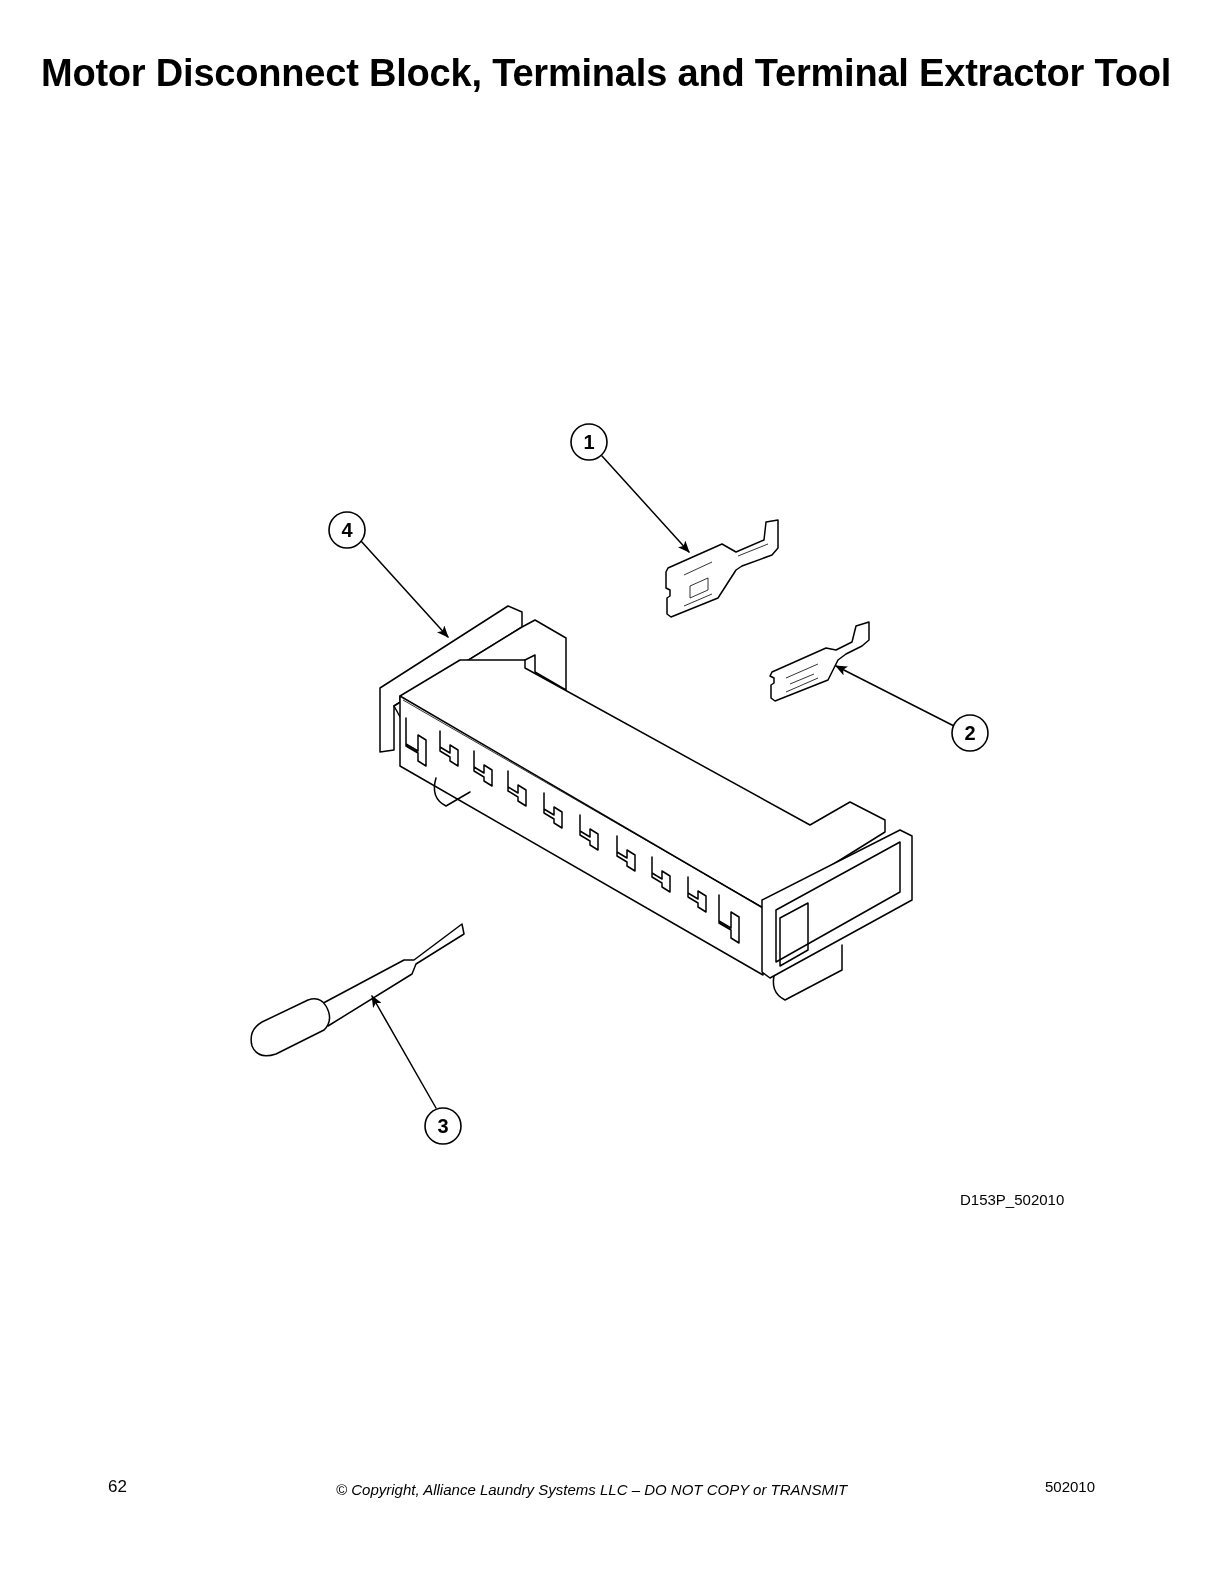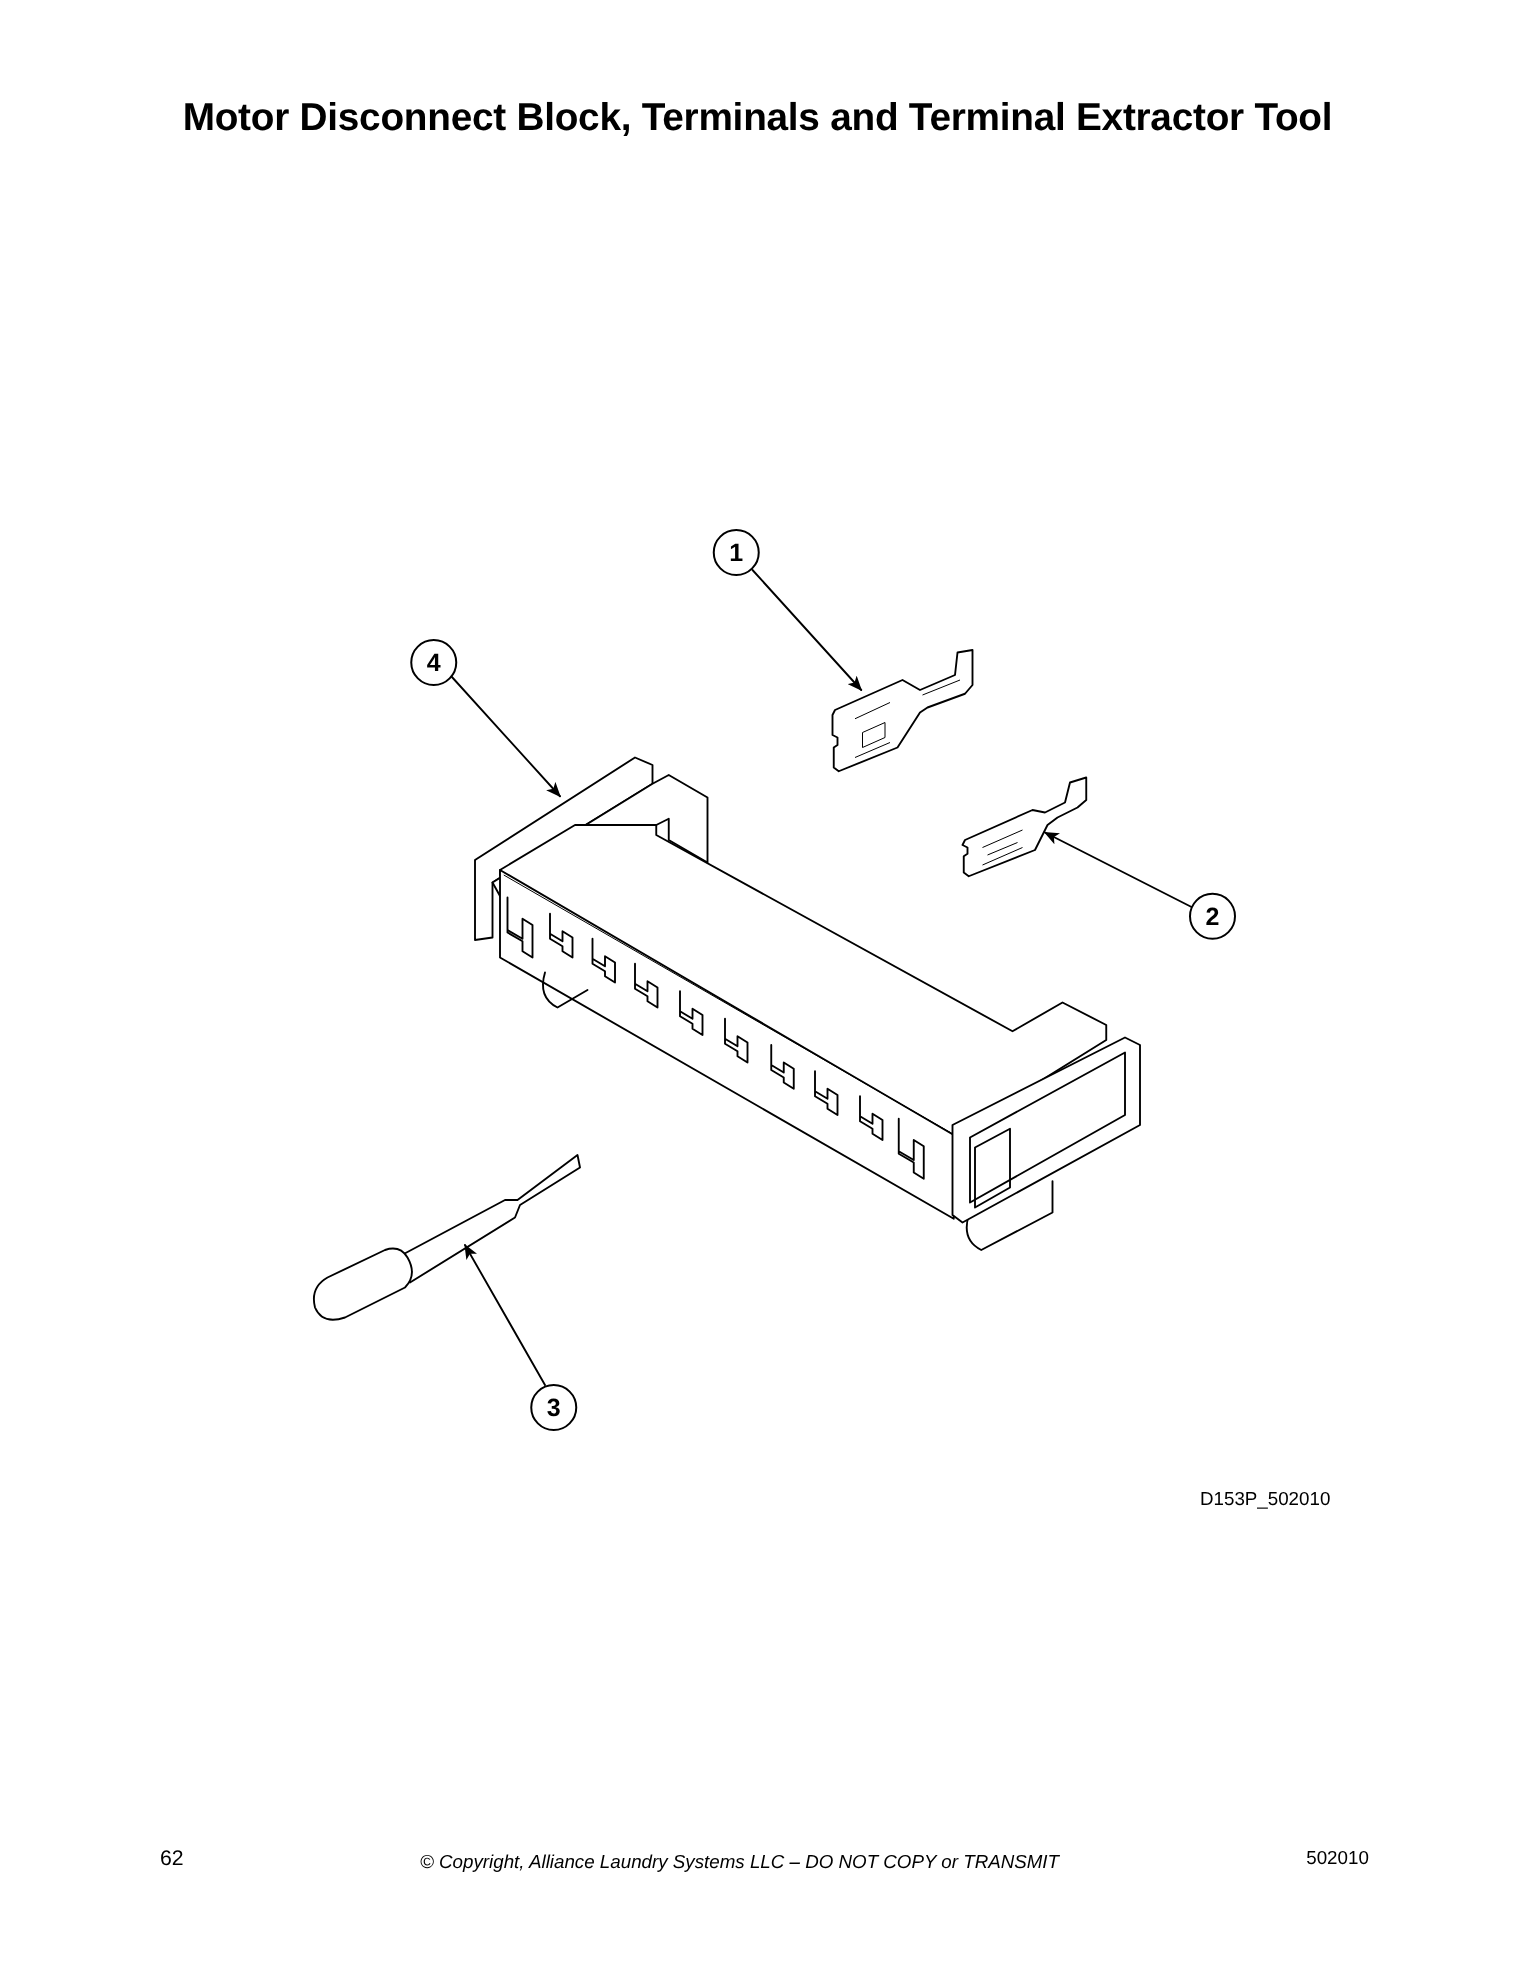--- a/index.html
+++ b/index.html
@@ -1,22 +1,22 @@
 <!DOCTYPE html>
 <html><head>
 <meta charset="utf-8">
 <style>
   html, body { margin: 0; padding: 0; background: #ffffff; }
   body { width: 1224px; height: 1584px; position: relative; overflow: hidden;
          font-family: "Liberation Sans", sans-serif; color: #000; }
-  .title { position: absolute; left: 0; width: 1212px; top: 76px; text-align: center;
-           font-weight: bold; font-size: 31px; letter-spacing: -0.2px; }
+  .title { position: absolute; left: 0; width: 1212px; top: 52px; text-align: center;
+           font-weight: bold; font-size: 38px; letter-spacing: -0.2px; }
   .figure { position: absolute; left: 0; top: 0; width: 1224px; height: 1584px; }
   .fig-id { position: absolute; left: 960px; top: 1191px; font-size: 15px; }
-  .footer-page { position: absolute; left: 108px; top: 1477px; font-size: 17px; margin-left: 20px; }
+  .footer-page { position: absolute; left: 108px; top: 1477px; font-size: 17px; }
   .footer-copy { position: absolute; left: 336px; top: 1481px; font-size: 15px; font-style: italic; }
   .footer-doc { position: absolute; left: 1045px; top: 1478px; font-size: 15px; }
   svg .ln { fill: none; stroke: #000; stroke-width: 1.5; stroke-linejoin: round; stroke-linecap: round; }
   svg .thin { fill: none; stroke: #000; stroke-width: 0.8; }
   svg .fillw { fill: #fff; stroke: #000; stroke-width: 1.5; stroke-linejoin: round; }
   svg .callout { fill: #fff; stroke: #000; stroke-width: 1.6; }
   svg .callout-text { font-family: "Liberation Sans", sans-serif; font-weight: bold; font-size: 20px; text-anchor: middle; }
 </style>
 </head>
 <body>

